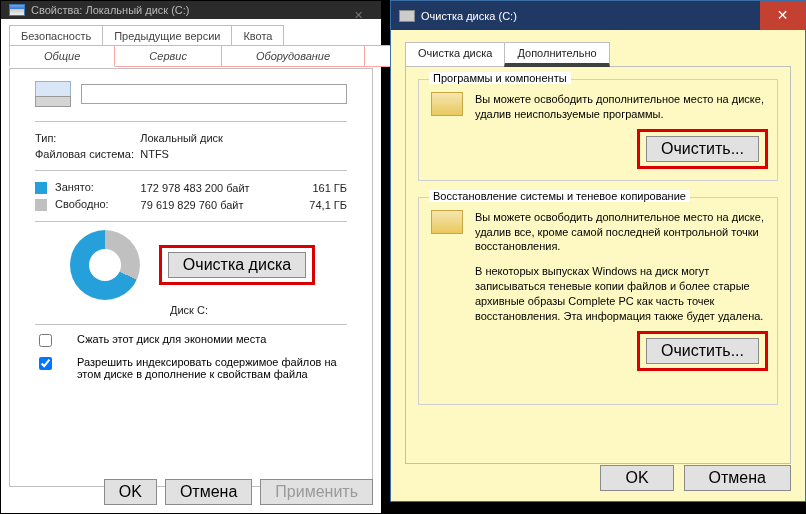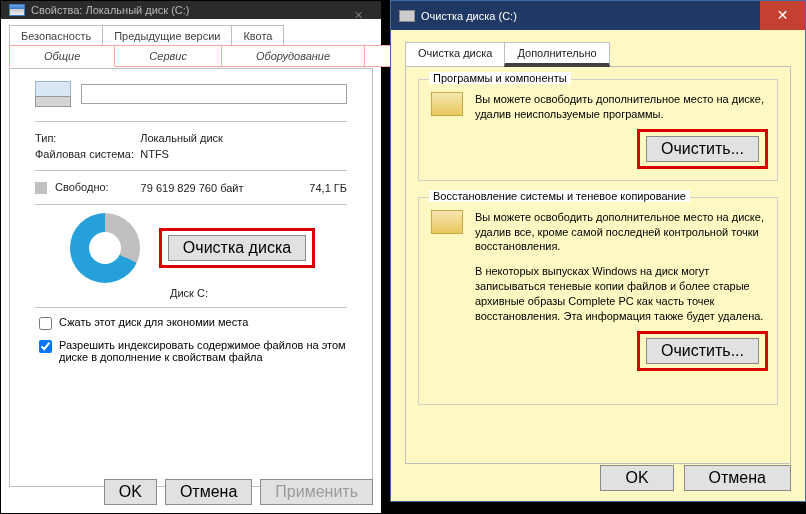--- a/index.html
+++ b/index.html
@@ -128,21 +128,21 @@
     content:""; position:absolute; left:50%; top:50%; width:32px;height:32px;
     background:#fff;border-radius:50%; transform:translate(-50%,-50%);
   }
   .disk-caption{ align-self:flex-end; color:#222; margin-right:4px;}
   .btn{
     background:#e1e1e1; border:1px solid #8a8a8a; padding:3px 14px;
     font-family:inherit; font-size:16px; color:#000; cursor:pointer;
   }
   .red-box{ outline:3px solid #d80000; padding:4px 6px; display:inline-block;}
 
-  .chk-row{ display:flex; align-items:flex-start; gap:4px; margin:6px 0; }
+  .chk-row{ display:flex; align-items:flex-start; gap:22px; margin:6px 0; }
   .chk-row input{ margin-top:1px; }
 
   .win-left .footer{
     position:absolute; bottom:8px; left:8px; right:8px;
     display:flex; justify-content:flex-end; gap:8px;
   }
   .btn-disabled{ color:#9a9a9a; }
 
   
   .win-right{
@@ -232,20 +232,25 @@
         <tr>
           <td>Файловая система:</td>
           <td>NTFS</td>
           <td></td>
         </tr>
       </tbody>
         </table>
       <hr class="sep">
       <table class="info">
         <tbody>
+            <tr>
+          <td><span class="swatch sw-used"></span><span>Занято:</span></td>
+          <td>172 978 483 200 байт</td>
+          <td>161 ГБ</td>
+        </tr>
         <tr>
           <td><span class="swatch sw-free"></span><span>Свободно:</span></td>
           <td>79 619 829 760 байт</td>
           <td>74,1 ГБ</td>
         </tr>
       </tbody>
         </table>
       <hr class="sep">
 
       <div class="donut-row">

